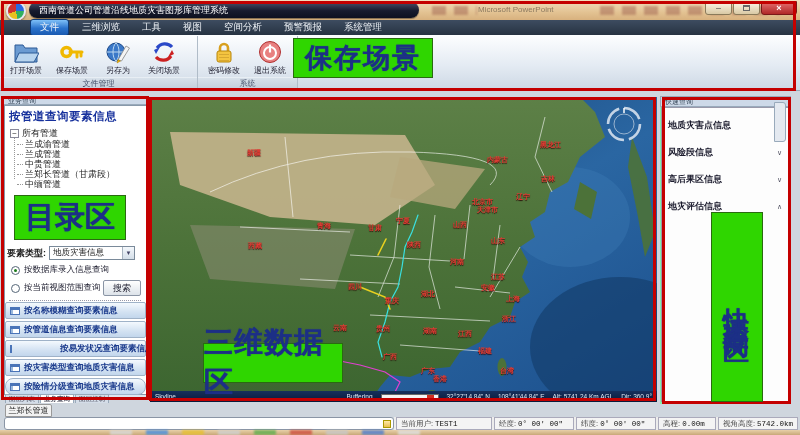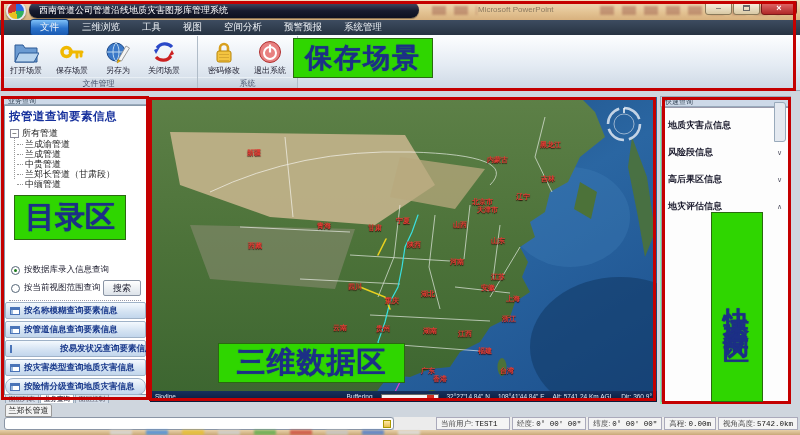--- a/index.html
+++ b/index.html
@@ -78,21 +78,21 @@
   .rp-box { left:1px; top:11px; width:129px; height:295px; background:#fdfdfd; border:1px solid #99a; }
   .rp-item { left:8px; width:114px; display:flex; justify-content:space-between; align-items:center; }
   .rp-item .lbl { font-size:9px; font-weight:bold; color:#1c1c2e; white-space:nowrap; }
   .rp-item .chev { font-size:7px; color:#556; }
   .side-tab { left:114px; top:6px; width:12px; height:40px; background:#e4e9f0; border:1px solid #9ab; border-radius:0 3px 3px 0; writing-mode:vertical-rl; font-size:6px; color:#667; text-align:center; overflow:hidden; }
 
   
   .result-tab { left:5px; top:404px; width:47px; height:13px; background:#f2f2f2; border:1px solid #999; border-radius:2px 2px 0 0; font-size:8px; color:#222; text-align:center; line-height:12px; z-index:45; }
   .result-strip { left:4px; top:417px; width:390px; height:13px; background:#fff; border:1px solid #8a95a5; border-radius:3px; }
   .strip-ico { right:2px; top:2px; width:8px; height:8px; border:1px solid #a90; background:linear-gradient(#ffe9a8,#e8c050); }
-  .statusbar { left:394px; top:417px; width:404px; height:13px; background:#ececec; display:flex;padding-left:40px; }
+  .statusbar { left:394px; top:417px; width:404px; height:13px; background:#ececec; display:flex; }
   .status-seg { border:1px solid #aab; background:#f4f4f4; height:13px; display:flex; align-items:center; padding:0 4px; margin-left:2px; white-space:nowrap; }
   .status-seg .sl { font-size:7.5px; color:#444; }
   .status-seg .sv { font-size:7.5px; color:#111; font-family:"Liberation Mono",monospace; margin-left:2px; }
   .taskbar { left:0; top:430px; width:800px; height:5px; background:linear-gradient(#e8d0a8,#c8a878); display:flex; gap:14px; padding-left:110px; }
   .tb-ico { width:22px; height:5px; filter:blur(1px); opacity:.8; }
 </style>
 </head>
 <body>
 
 <div class="abs ppt-bar">
@@ -205,20 +205,27 @@
     </div>
   <div class="abs tree-item" style="top:72px;">
       <span class="dash"></span>
       <span>兰郑长管道（甘肃段）</span>
     </div>
   <div class="abs tree-item" style="top:82px;">
       <span class="dash"></span>
       <span>中缅管道</span>
     </div>
 
+  <div class="ftype-row abs">
+    <span class="ftype-lbl">要素类型:</span>
+    <div class="select">
+      <span class="val">地质灾害信息</span>
+      <span class="dd-btn">▼</span>
+    </div>
+  </div>
   <div class="abs radio-row" style="top:168px;">
     <span class="radio sel"></span>
     <span class="radio-lbl">按数据库录入信息查询</span>
   </div>
   <div class="abs radio-row" style="top:186px;">
     <span class="radio"></span>
     <span class="radio-lbl">按当前视图范围查询</span>
   </div>
   <div class="abs search-btn">搜索</div>
   <div class="abs lp-divider"></div>
@@ -345,21 +352,21 @@
     <span class="buf-bar">
         <span class="buf-fill"></span>
       </span>
     <span>32°27'14.84" N</span>
     <span>108°41'44.84" E</span>
     <span>Alt: 5741.24 Km AGL</span>
     <span>Dir: 360.9°</span>
   </div>
 </div>
 <div class="abs anno" style="left:149px;top:97px;width:507px;height:304px;"></div>
-<div class="abs glabel" style="left:203px;top:343px;width:187px;height:40px;font-size:29px;letter-spacing:1px;margin-left:15px;">三维数据区</div>
+<div class="abs glabel" style="left:203px;top:343px;width:140px;height:40px;font-size:29px;letter-spacing:1px;">三维数据区</div>
 
 <div class="abs right-panel">
   <div class="abs rp-tab">快速查询</div>
   <div class="abs rp-box"></div>
   <div class="abs rp-item" style="top:23px;">
     <span class="lbl">地质灾害点信息</span>
     <span class="chev">∧</span>
   </div>
   <div class="abs rp-item" style="top:50px;">
     <span class="lbl">风险段信息</span>

